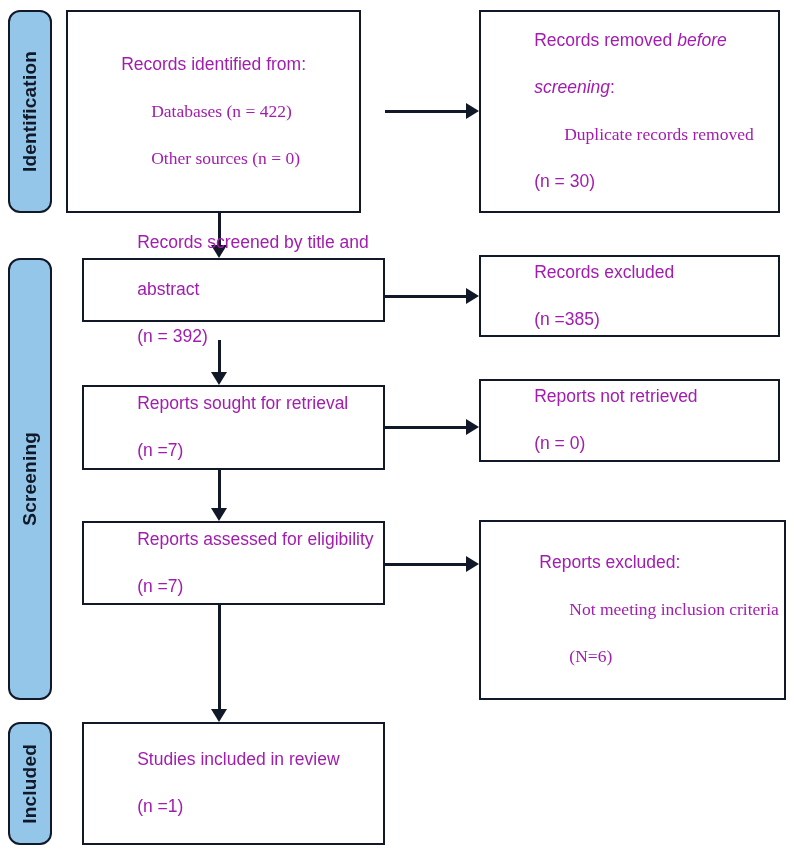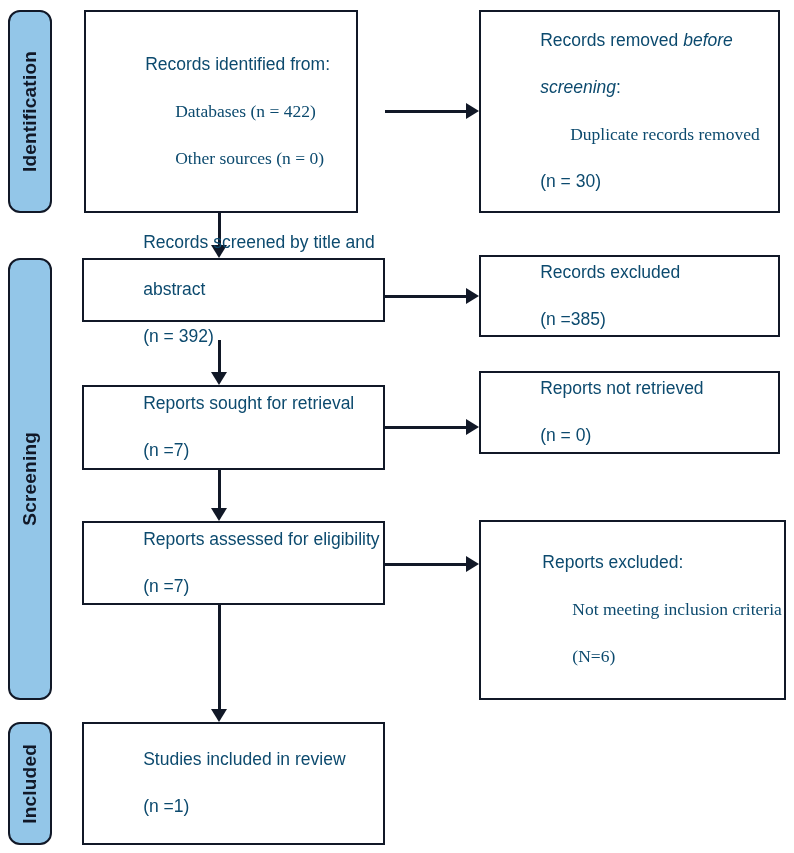--- a/index.html
+++ b/index.html
@@ -40,22 +40,22 @@
     position: absolute;
     background: #ffffff;
     border: 2.5px solid #111827;
     box-sizing: border-box;
     display: flex;
     align-items: center;
   }
   .node-text {
     font-size: 17.5px;
     line-height: 1.34;
-    color: #0c4a6e;
-    padding: 0 0 0 30px;
+    color: #a21caf;
+    padding: 0 0 0 24px;
     white-space: pre-wrap;
   }
   .node-text .ital {
     font-style: italic;
   }
   .node-text .indent {
     padding-left: 30px;
     display: inline-block;
     font-family: Liberation Serif, serif;
   }
@@ -96,21 +96,21 @@
   </div>
 
   <div class="phase-tab" style="left:8px; top:258px; width:44px; height:442px;">
     <span class="phase-label">Screening</span>
   </div>
 
   <div class="phase-tab" style="left:8px; top:722px; width:44px; height:123px;">
     <span class="phase-label">Included</span>
   </div>
 
-  <div class="node" style="left:84px; top:10px; width:274px; height:203px;">
+  <div class="node" style="left:66px; top:10px; width:295px; height:203px;">
     <div class="node-text">
       <span>Records identified from:</span><br>
       <span class="indent">Databases (n = 422)</span><br>
       <span class="indent">Other sources (n = 0)</span>
     </div>
   </div>
 
   <div class="node" style="left:479px; top:10px; width:301px; height:203px;">
     <div class="node-text">
       <span>Records removed </span><span class="ital">before</span><br>
@@ -147,21 +147,21 @@
   <div class="conn conn-v" style="left:218px; top:340px; width:2.5px; height:32px;"></div>
   <div class="arrow-down" style="left:210.7px; top:372px;"></div>
 
   <div class="node" style="left:82px; top:385px; width:303px; height:85px;">
     <div class="node-text">
       <span>Reports sought for retrieval</span><br>
       <span>(n =7)</span>
     </div>
   </div>
 
-  <div class="node" style="left:479px; top:371px; width:301px; height:83px;">
+  <div class="node" style="left:479px; top:379px; width:301px; height:83px;">
     <div class="node-text">
       <span>Reports not retrieved</span><br>
       <span>(n = 0)</span>
     </div>
   </div>
 
   <div class="conn conn-h" style="left:385px; top:426px; width:81px;"></div>
   <div class="arrow-right" style="left:466px; top:418.5px;"></div>
 
   <div class="conn conn-v" style="left:218px; top:470px; width:2.5px; height:38px;"></div>

